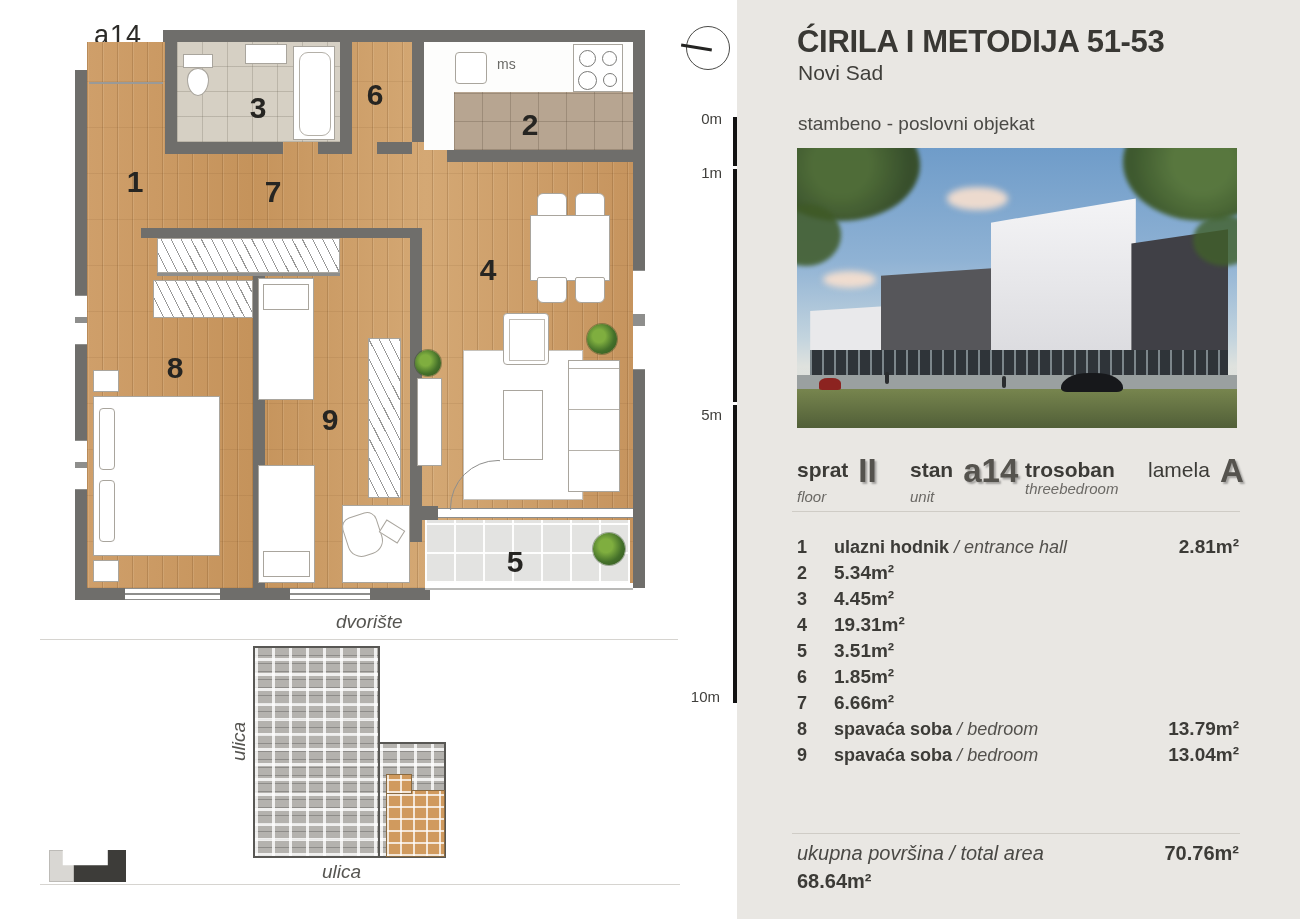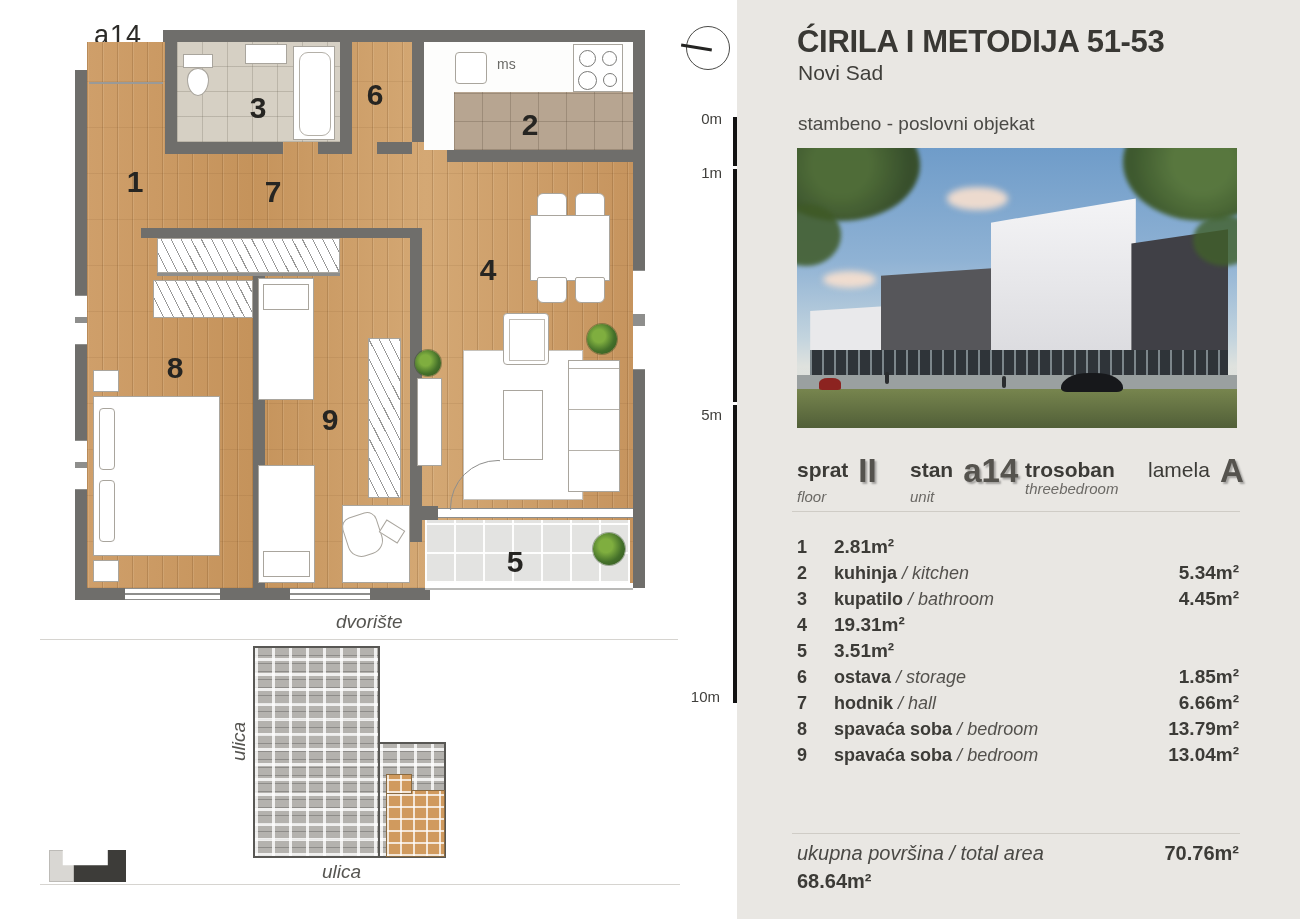--- a/index.html
+++ b/index.html
@@ -266,48 +266,45 @@
       <div class="sub">threebedroom</div>
     </div>
     <div class="ugroup" style="left:411px;">
       <span class="lab reg">lamela</span><span class="val">A</span>
     </div>
 
     <div class="rule" style="top:511px;"></div>
 
     <div class="room-row" style="top:536px;">
       <span class="n">1</span>
+      <span class="nm"><b>ulazni hodnik</b> <i><span>/</span> <span>entrance hall</span></i></span>
       <span class="ar">2.81m²</span>
     </div>
     <div class="room-row" style="top:562px;">
       <span class="n">2</span>
-      <span class="nm"><b>kuhinja</b> <i><span>/</span> <span>kitchen</span></i></span>
       <span class="ar">5.34m²</span>
     </div>
     <div class="room-row" style="top:588px;">
       <span class="n">3</span>
-      <span class="nm"><b>kupatilo</b> <i><span>/</span> <span>bathroom</span></i></span>
       <span class="ar">4.45m²</span>
     </div>
     <div class="room-row" style="top:614px;">
       <span class="n">4</span>
       <span class="ar">19.31m²</span>
     </div>
     <div class="room-row" style="top:640px;">
       <span class="n">5</span>
       <span class="ar">3.51m²</span>
     </div>
     <div class="room-row" style="top:666px;">
       <span class="n">6</span>
-      <span class="nm"><b>ostava</b> <i><span>/</span> <span>storage</span></i></span>
       <span class="ar">1.85m²</span>
     </div>
     <div class="room-row" style="top:692px;">
       <span class="n">7</span>
-      <span class="nm"><b>hodnik</b> <i><span>/</span> <span>hall</span></i></span>
       <span class="ar">6.66m²</span>
     </div>
     <div class="room-row" style="top:718px;">
       <span class="n">8</span>
       <span class="nm"><b>spavaća soba</b> <i><span>/</span> <span>bedroom</span></i></span>
       <span class="ar">13.79m²</span>
     </div>
     <div class="room-row" style="top:744px;">
       <span class="n">9</span>
       <span class="nm"><b>spavaća soba</b> <i><span>/</span> <span>bedroom</span></i></span>

